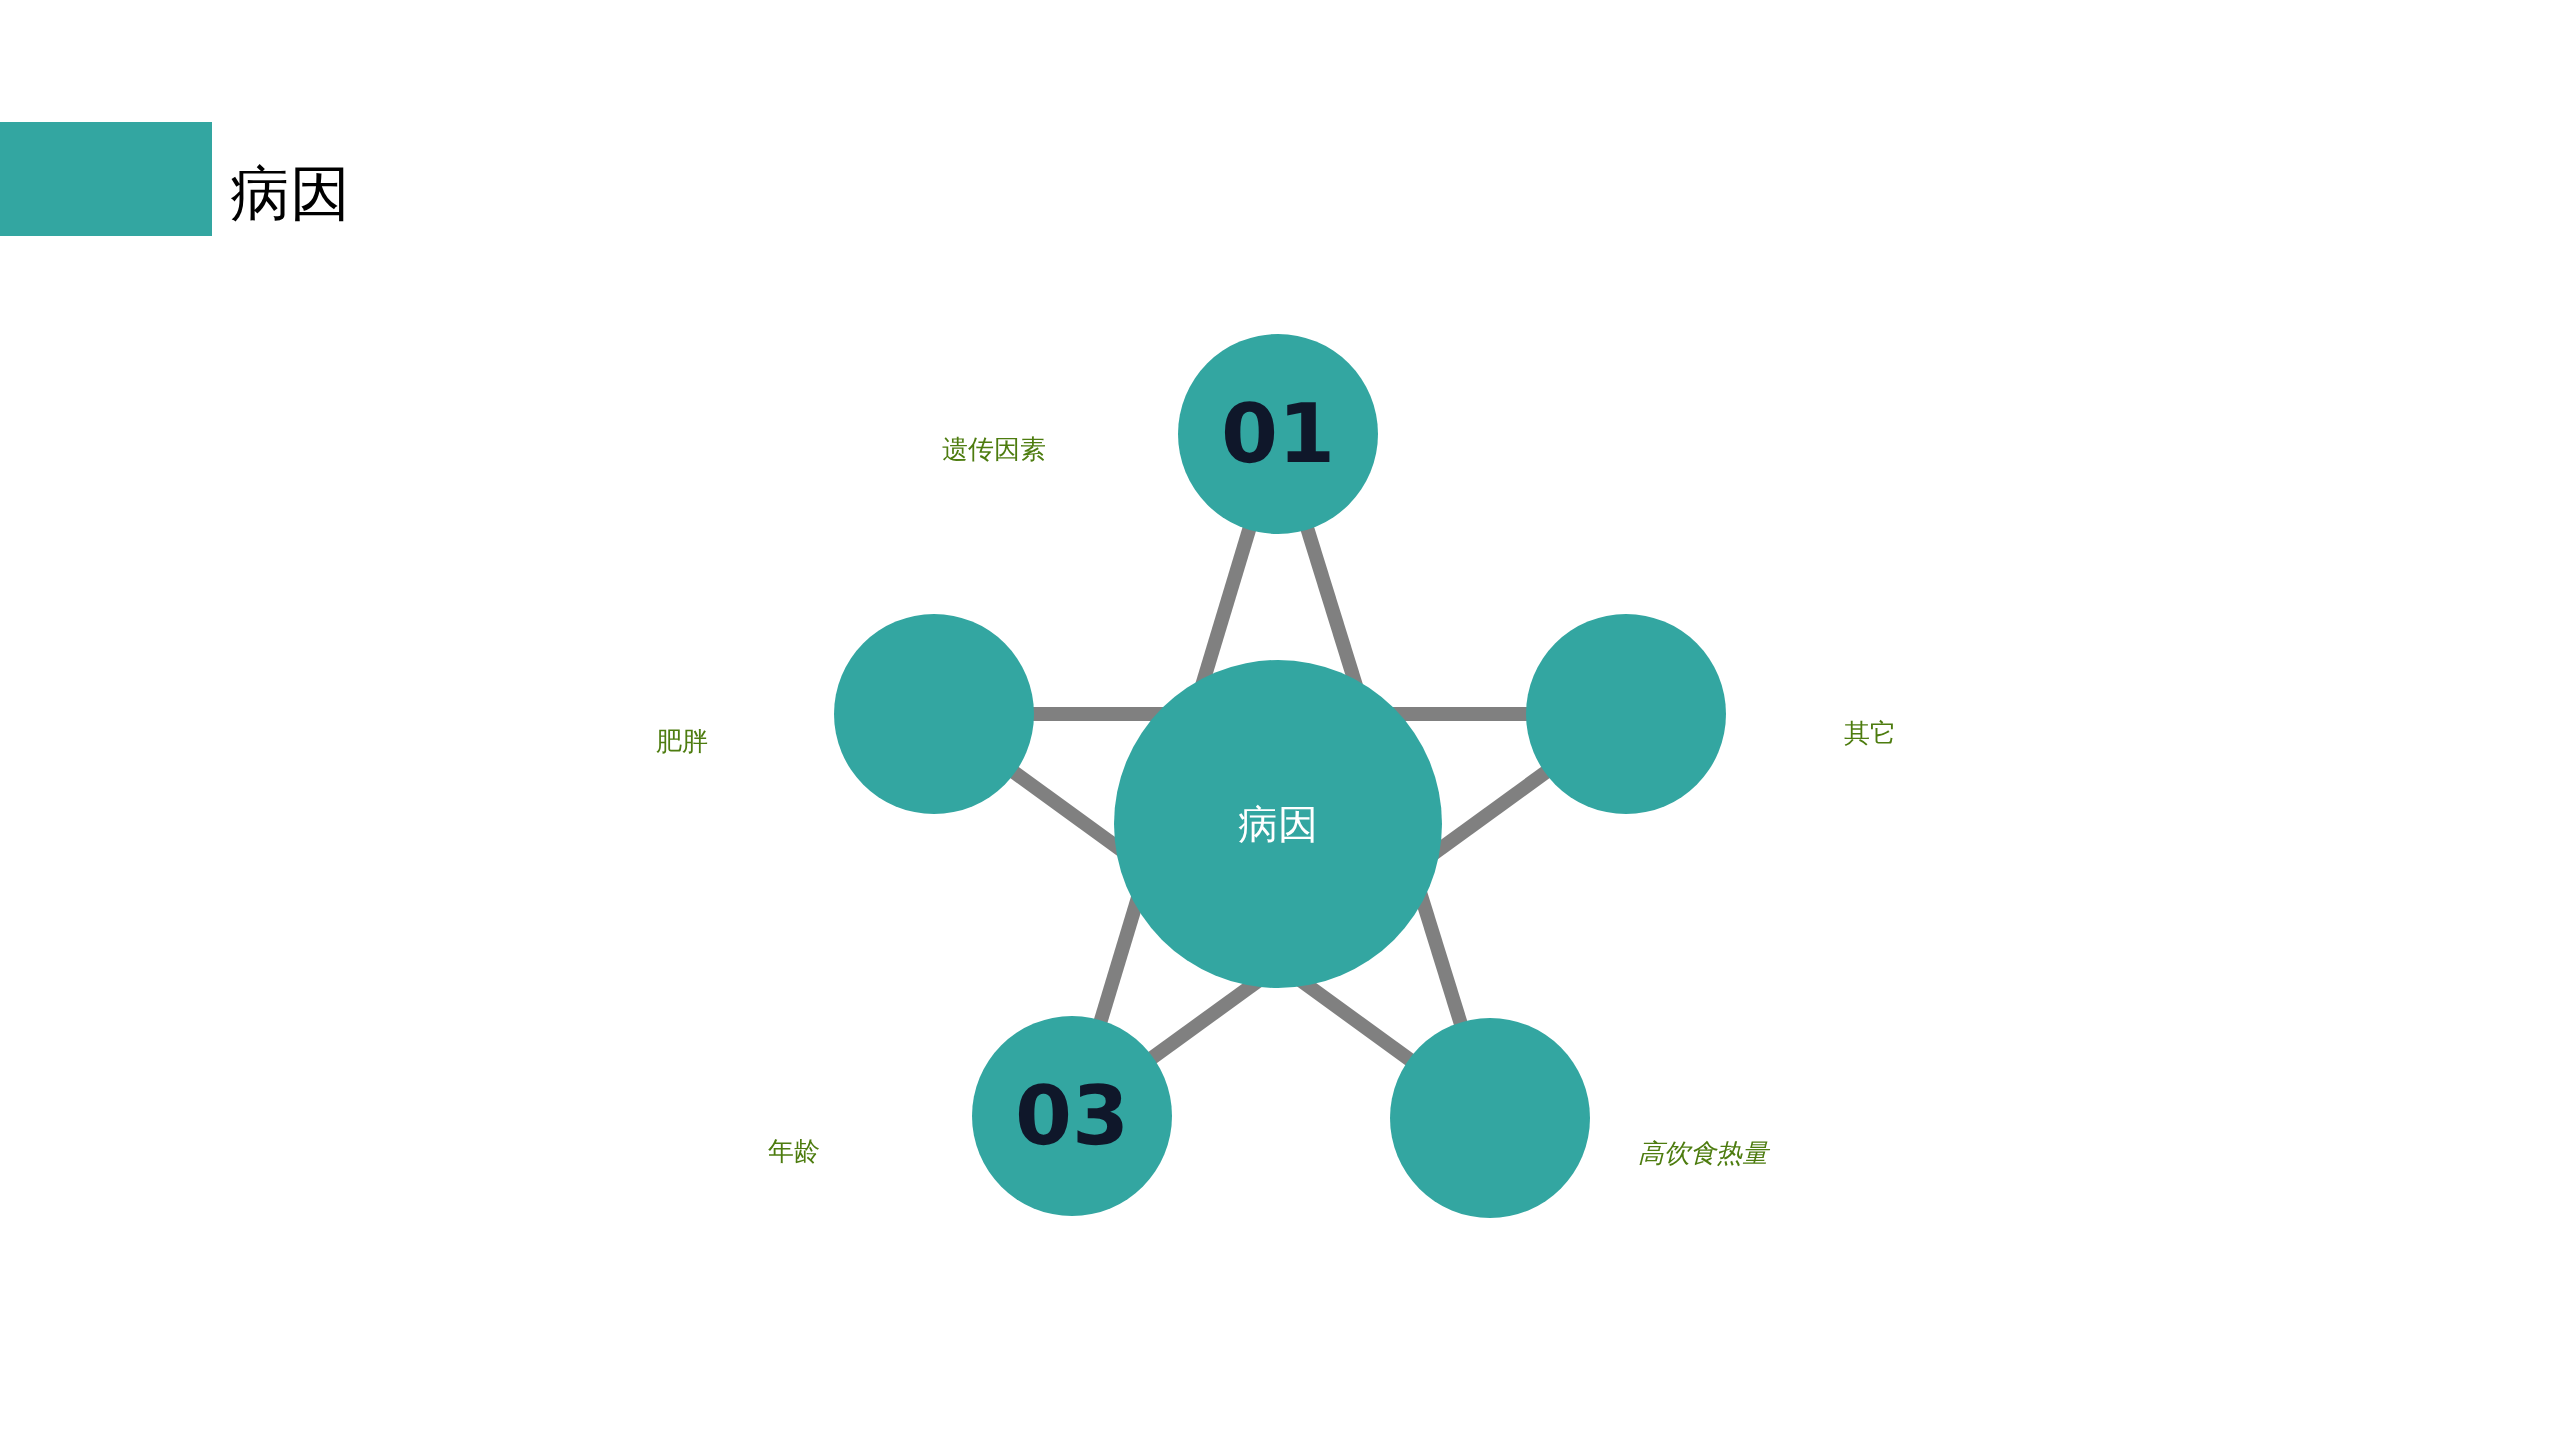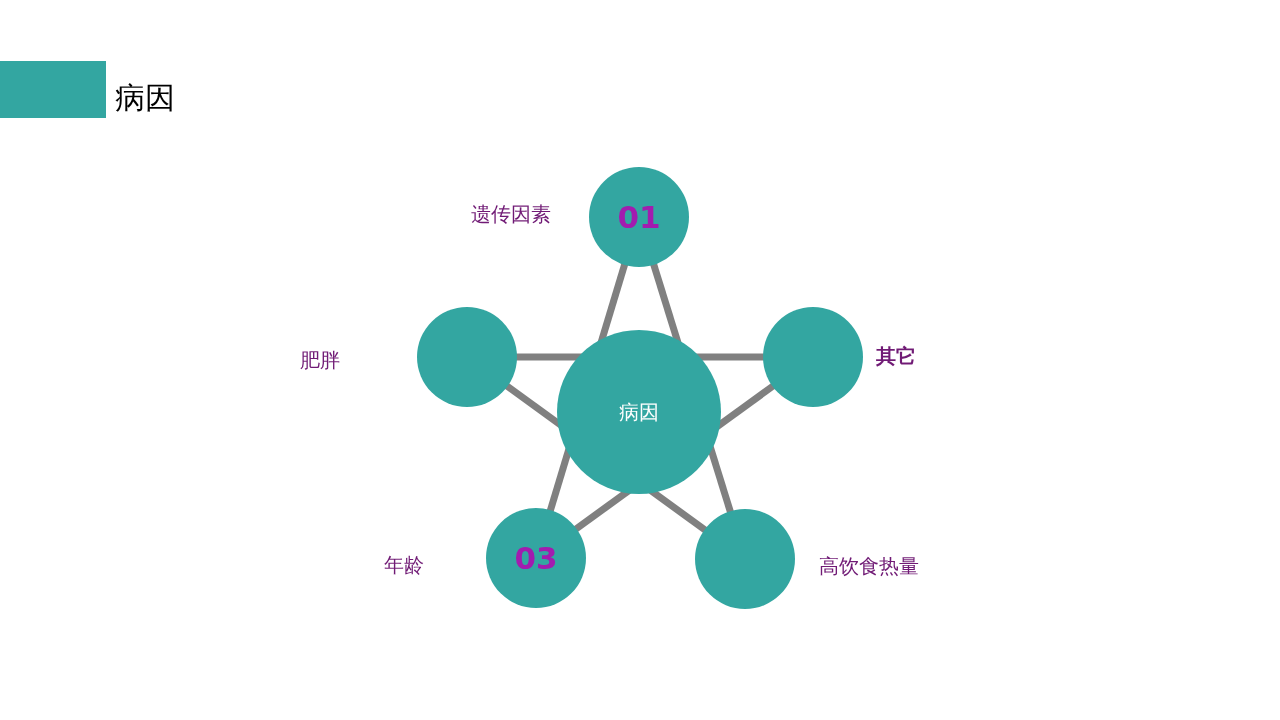--- a/index.html
+++ b/index.html
@@ -39,41 +39,42 @@
       left: 0;
       top: 0;
     }
     .node-label {
       position: absolute;
       width: 100px;
       height: 100px;
       display: flex;
       align-items: center;
       justify-content: center;
-      color: #a21caf;
+      color: #0f172a;
       font-weight: bold;
-      font-size: 31px;
+      font-size: 41px;
       font-family: "DejaVu Sans", "Liberation Sans", sans-serif;
     }
     .center-label {
       position: absolute;
       width: 164px;
       height: 164px;
       display: flex;
       align-items: center;
       justify-content: center;
       color: #ffffff;
       font-size: 20px;
     }
     .cause-label {
       position: absolute;
-      font-size: 20px;
+      font-size: 13px;
       line-height: 26px;
-      color: #701a75;
+      color: #4d7c0f;
       white-space: nowrap;
+      margin-top: 12px;
     }
   </style>
 </head>
 <body>
 
 <div class="slide">
 
   <div class="header-bar"></div>
   <div class="header-title">病因</div>
 
@@ -95,18 +96,18 @@
     <circle cx="813" cy="357" r="50" fill="#33a6a1"></circle>
     <circle cx="745" cy="559" r="50" fill="#33a6a1"></circle>
   </svg>
 
   <div class="center-label" style="left:557px; top:330px;">病因</div>
 
   <div class="node-label" style="left:589px; top:167px;">01</div>
   <div class="node-label" style="left:486px; top:508px;">03</div>
 
   <div class="cause-label" style="left:471px; top:201px;">遗传因素</div>
-  <div class="cause-label" style="left:300px; top:347px;">肥胖</div>
+  <div class="cause-label" style="left:328px; top:347px;">肥胖</div>
   <div class="cause-label" style="left:384px; top:552px;">年龄</div>
-  <div class="cause-label" style="left:876px; top:343px;font-weight:bold;">其它</div>
-  <div class="cause-label" style="left:819px; top:553px;">高饮食热量</div>
+  <div class="cause-label" style="left:922px; top:343px;">其它</div>
+  <div class="cause-label" style="left:819px; top:553px;font-style:italic;">高饮食热量</div>
 
 </div>
 
 </body></html>

